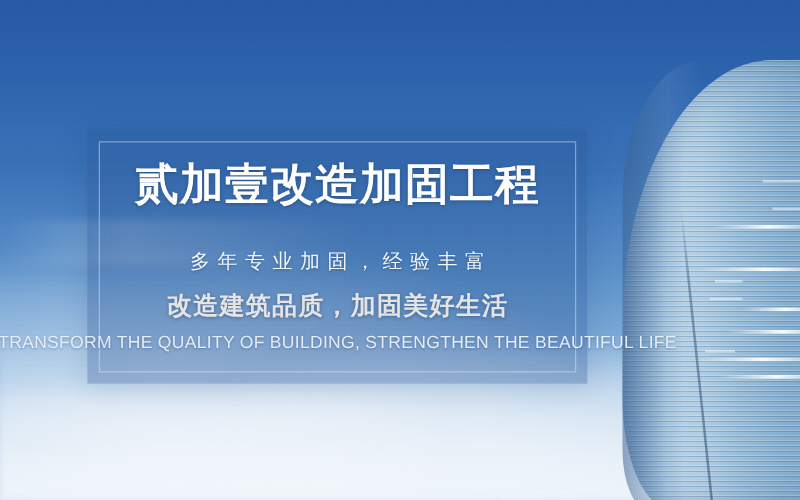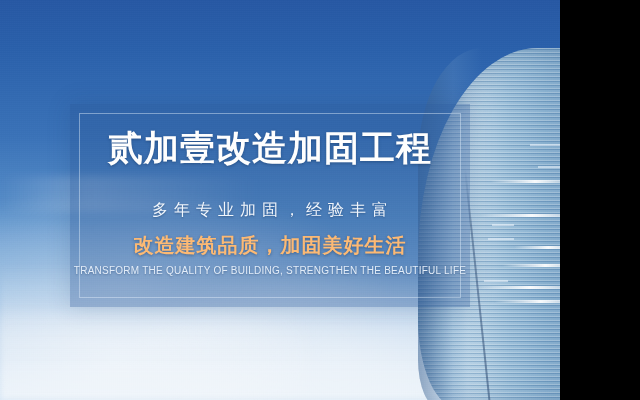--- a/index.html
+++ b/index.html
@@ -2,21 +2,21 @@
 <html><head>
 <meta charset="utf-8">
 <style>
   html, body {
     margin: 0;
     padding: 0;
     background: #000;
   }
   .stage {
     position: relative;
-    width: 560px;
+    width: 640px;
     height: 400px;
     overflow: hidden;
     font-family: "Liberation Sans", "DejaVu Sans", sans-serif;
     background: #2a60ab;
   }
 
   
   .sky {
     position: absolute;
     inset: 0;
@@ -230,32 +230,32 @@
     font-size: 16px;
     font-weight: normal;
     letter-spacing: 6px;
     text-indent: 6px;
     line-height: 1;
     text-shadow: 0 1px 2px rgba(18,46,86,0.4);
     white-space: nowrap;
   }
   .tagline {
     margin-top: 17px;
-    color: #fdba74;
+    color: #e5e5e5;
     font-size: 20px;
     font-weight: bold;
     letter-spacing: 1px;
     line-height: 1;
     text-shadow: 0 1px 3px rgba(18,46,86,0.45);
     white-space: nowrap;
   }
   .eng {
     margin-top: 11px;
     color: #e4eefa;
-    font-size: 10px;
+    font-size: 14px;
     font-weight: normal;
     letter-spacing: 0.25px;
     line-height: 1;
     text-shadow: 0 1px 2px rgba(18,46,86,0.35);
     white-space: nowrap;
   }
 </style>
 </head>
 <body>
 

